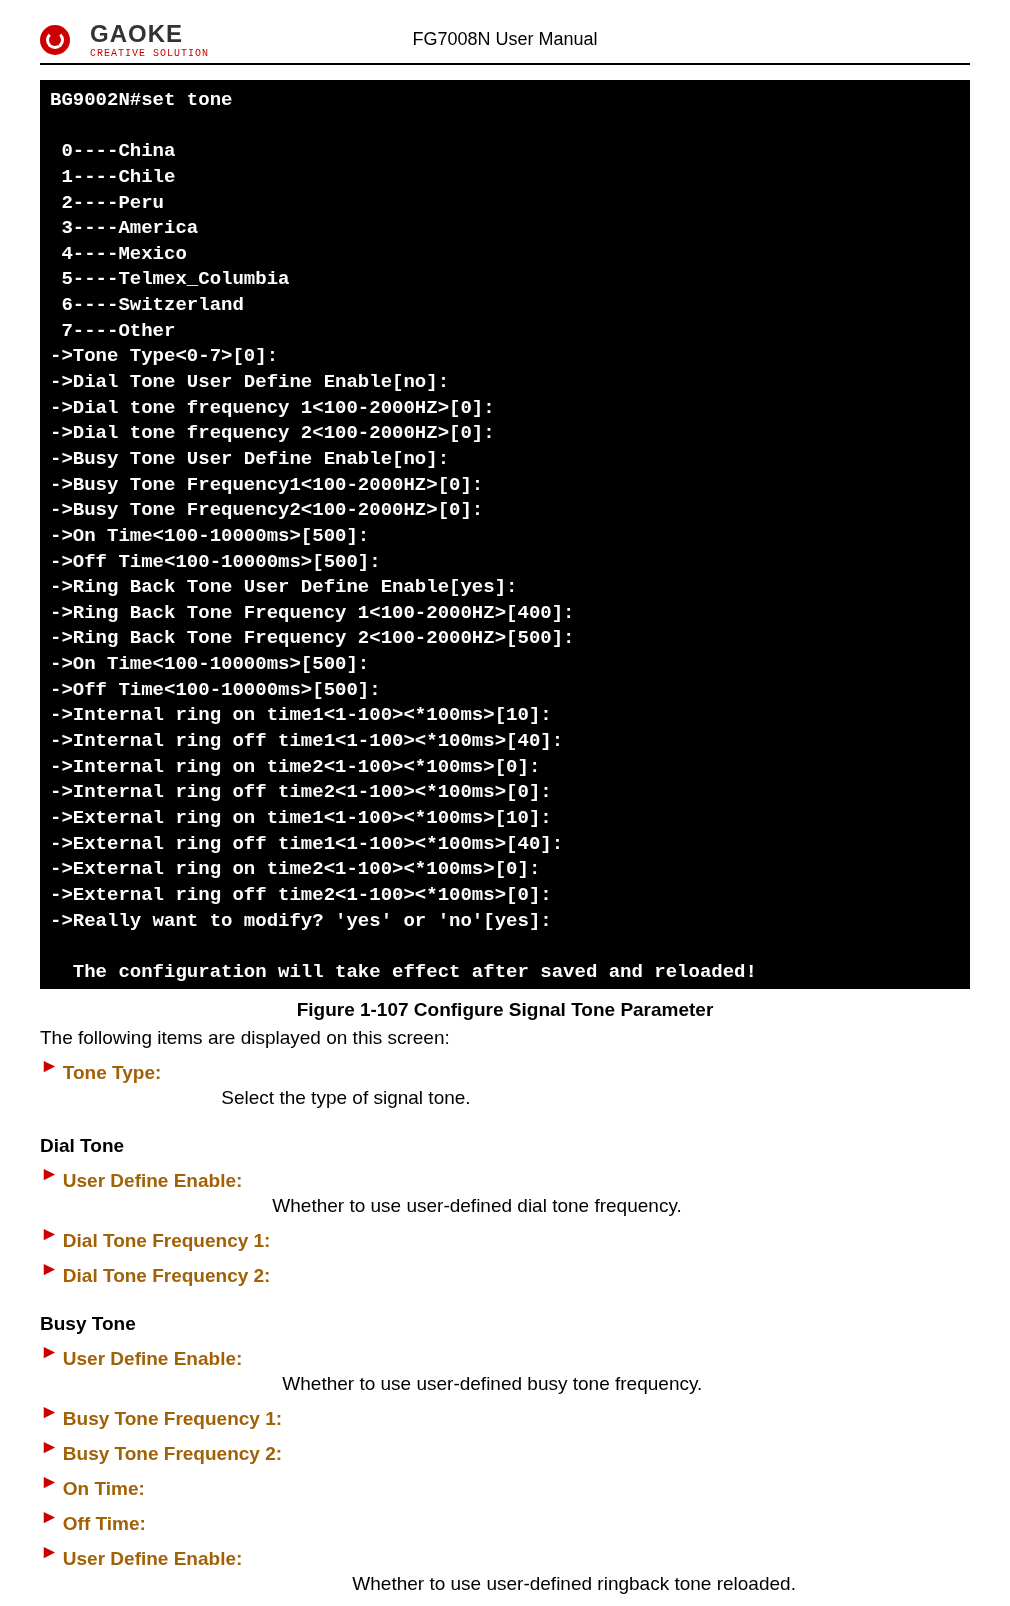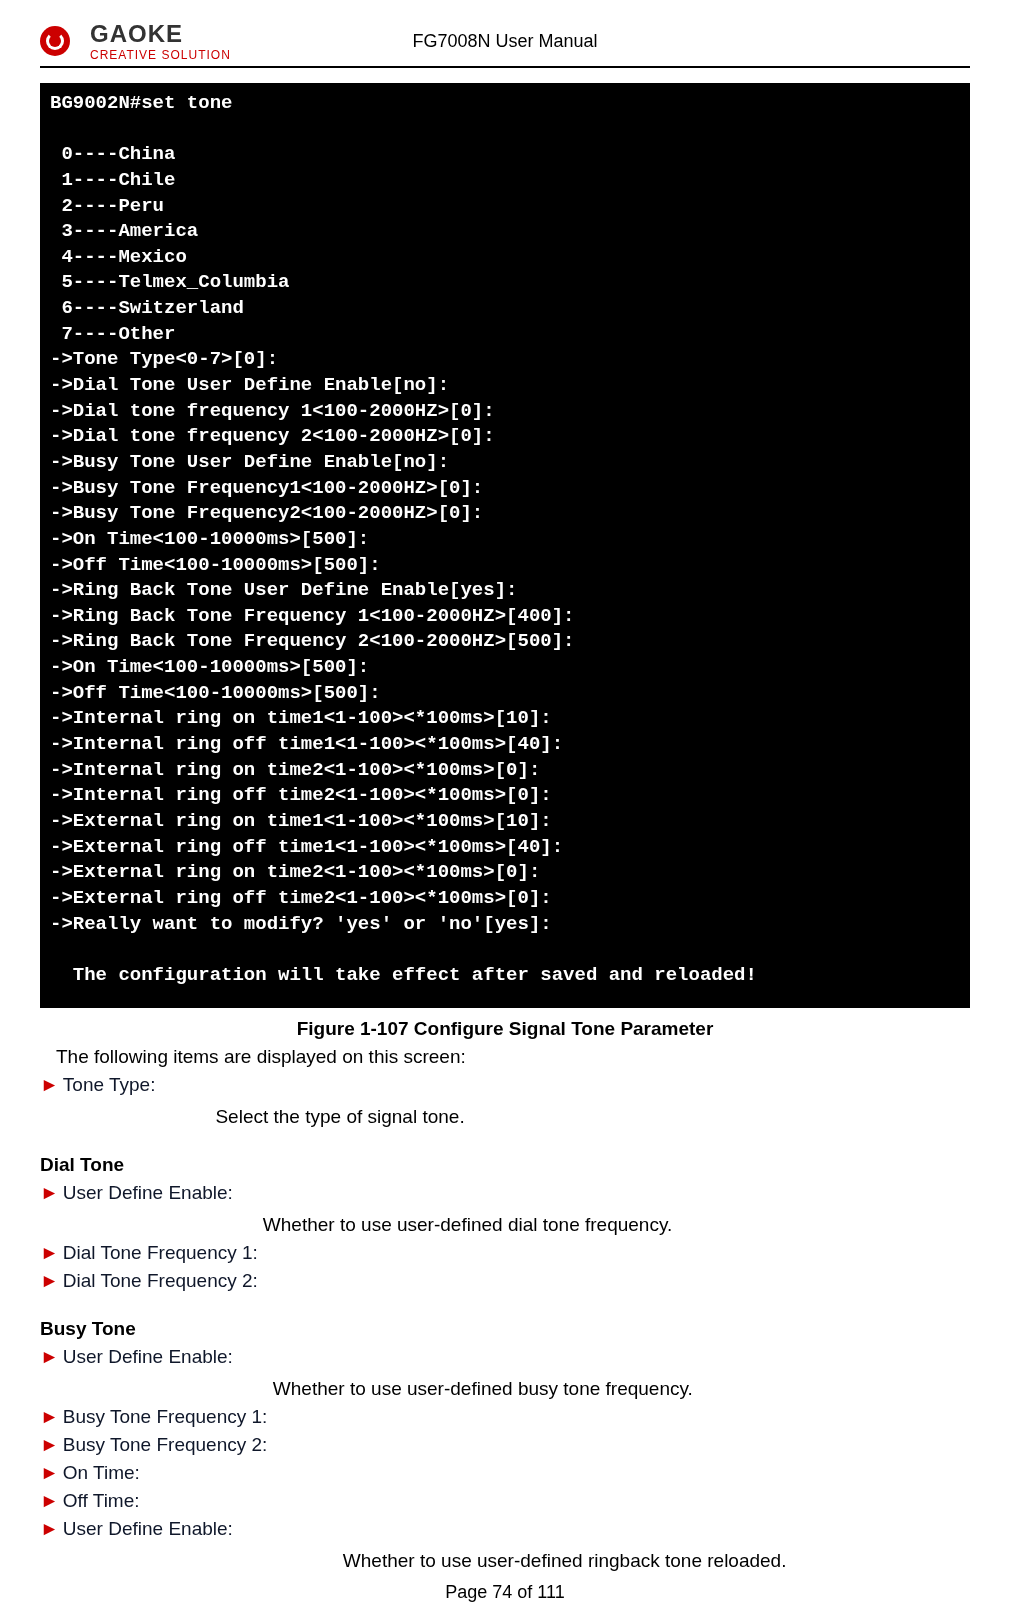--- a/index.html
+++ b/index.html
@@ -42,64 +42,66 @@
       border-radius: 50%;
       box-sizing: border-box;
     }
     .logo-text {
       font-weight: bold;
       font-size: 24px;
       letter-spacing: 1px;
       color: #333;
     }
     .logo-tagline {
-      font-size: 12px;
+      font-size: 10px;
       color: #c00;
       letter-spacing: 1px;
+      font-family: Liberation Mono, monospace;
     }
     .header-title {
       font-size: 18px;
       position: absolute;
       left: 50%;
       transform: translateX(-50%);
     }
     .terminal {
       background: #000;
       color: #fff;
       font-family: 'Courier New', Courier, monospace;
       font-size: 19px;
       font-weight: bold;
-      padding: 8px 10px 20px 10px;
+      padding: 8px 10px 4px 10px;
       line-height: 1.35;
       white-space: pre;
       margin: 0 0 10px 0;
     }
     .figure-caption {
       text-align: center;
       font-weight: bold;
       font-size: 19px;
       margin: 10px 0 6px 0;
     }
     .intro-text {
       font-size: 19px;
-      margin: 4px 16px;
+      margin: 4px 0;
     }
     .param-line {
       font-size: 19px;
       margin: 6px 0;
       display: flex;
       gap: 0;
     }
     .param-arrow {
       color: #c00;
       margin-right: 4px;
     }
     .param-label {
-      color: #0f172a;
-      font-weight: normal;
+      color: #a16207;
+      font-weight: bold;
+      margin-top: 7px;
     }
     .param-desc {
       color: #000;
       margin-top: 32px;
     }
     .section-heading {
       font-weight: bold;
       font-size: 19px;
       margin-top: 26px;
       margin-bottom: 4px;

